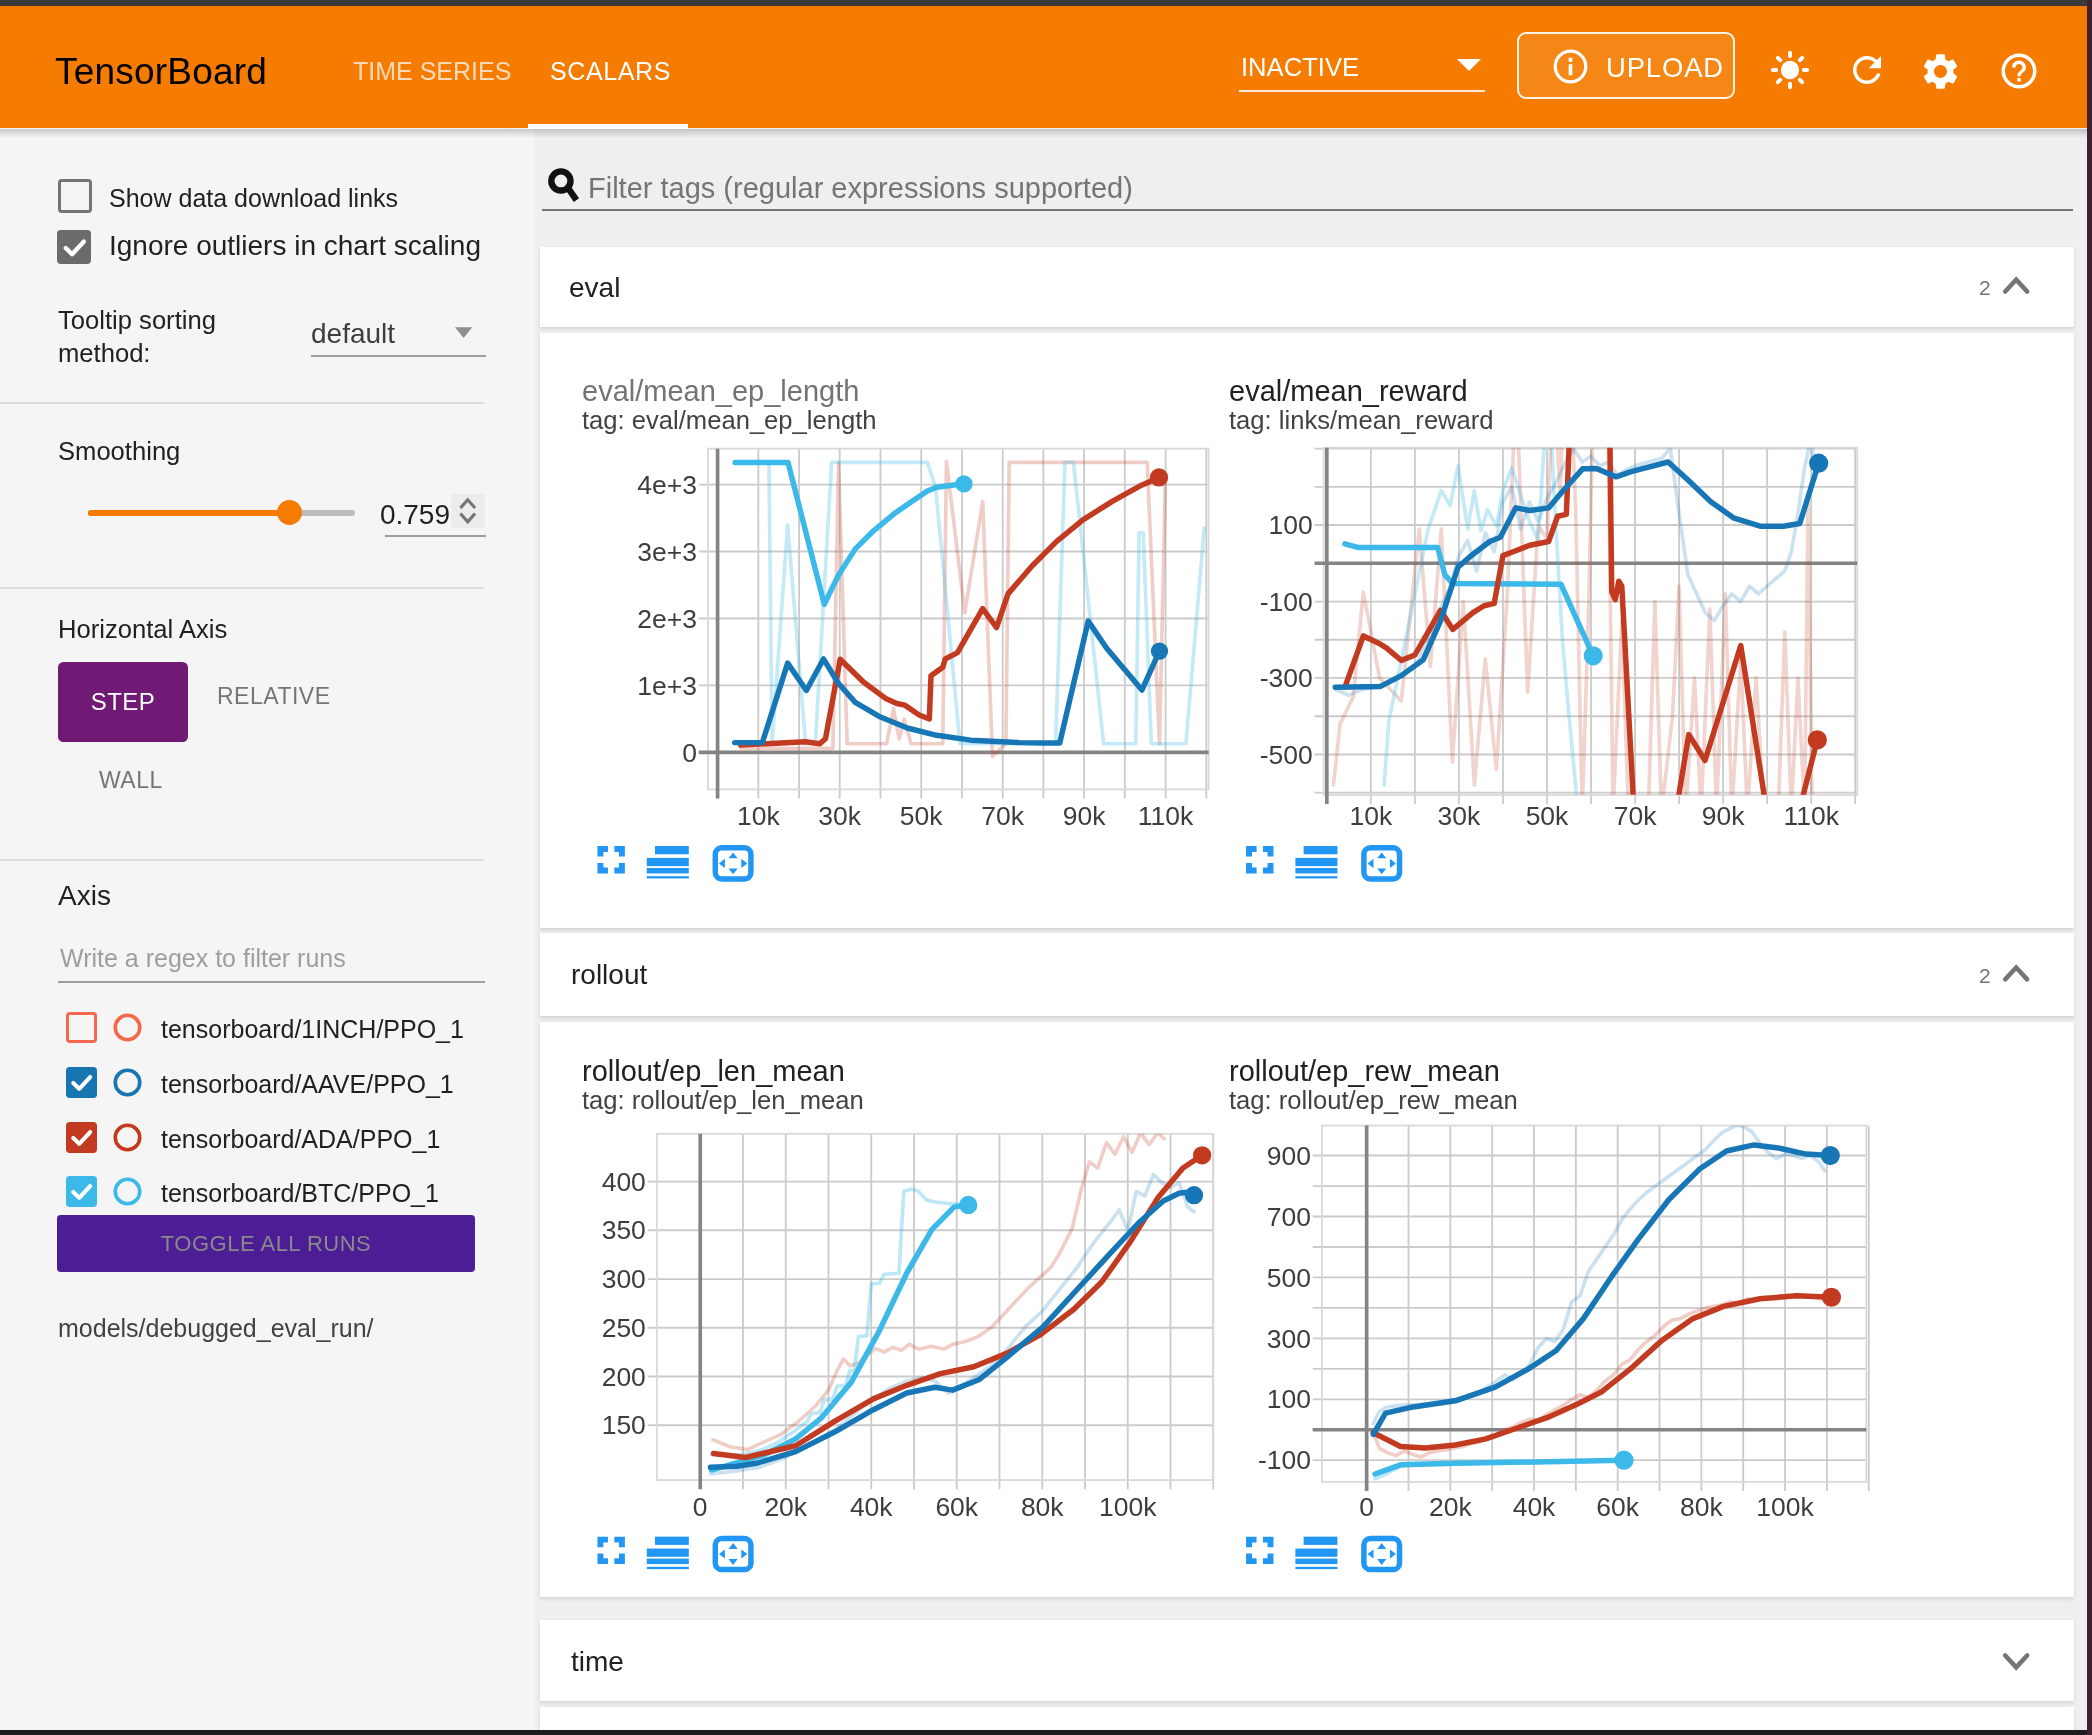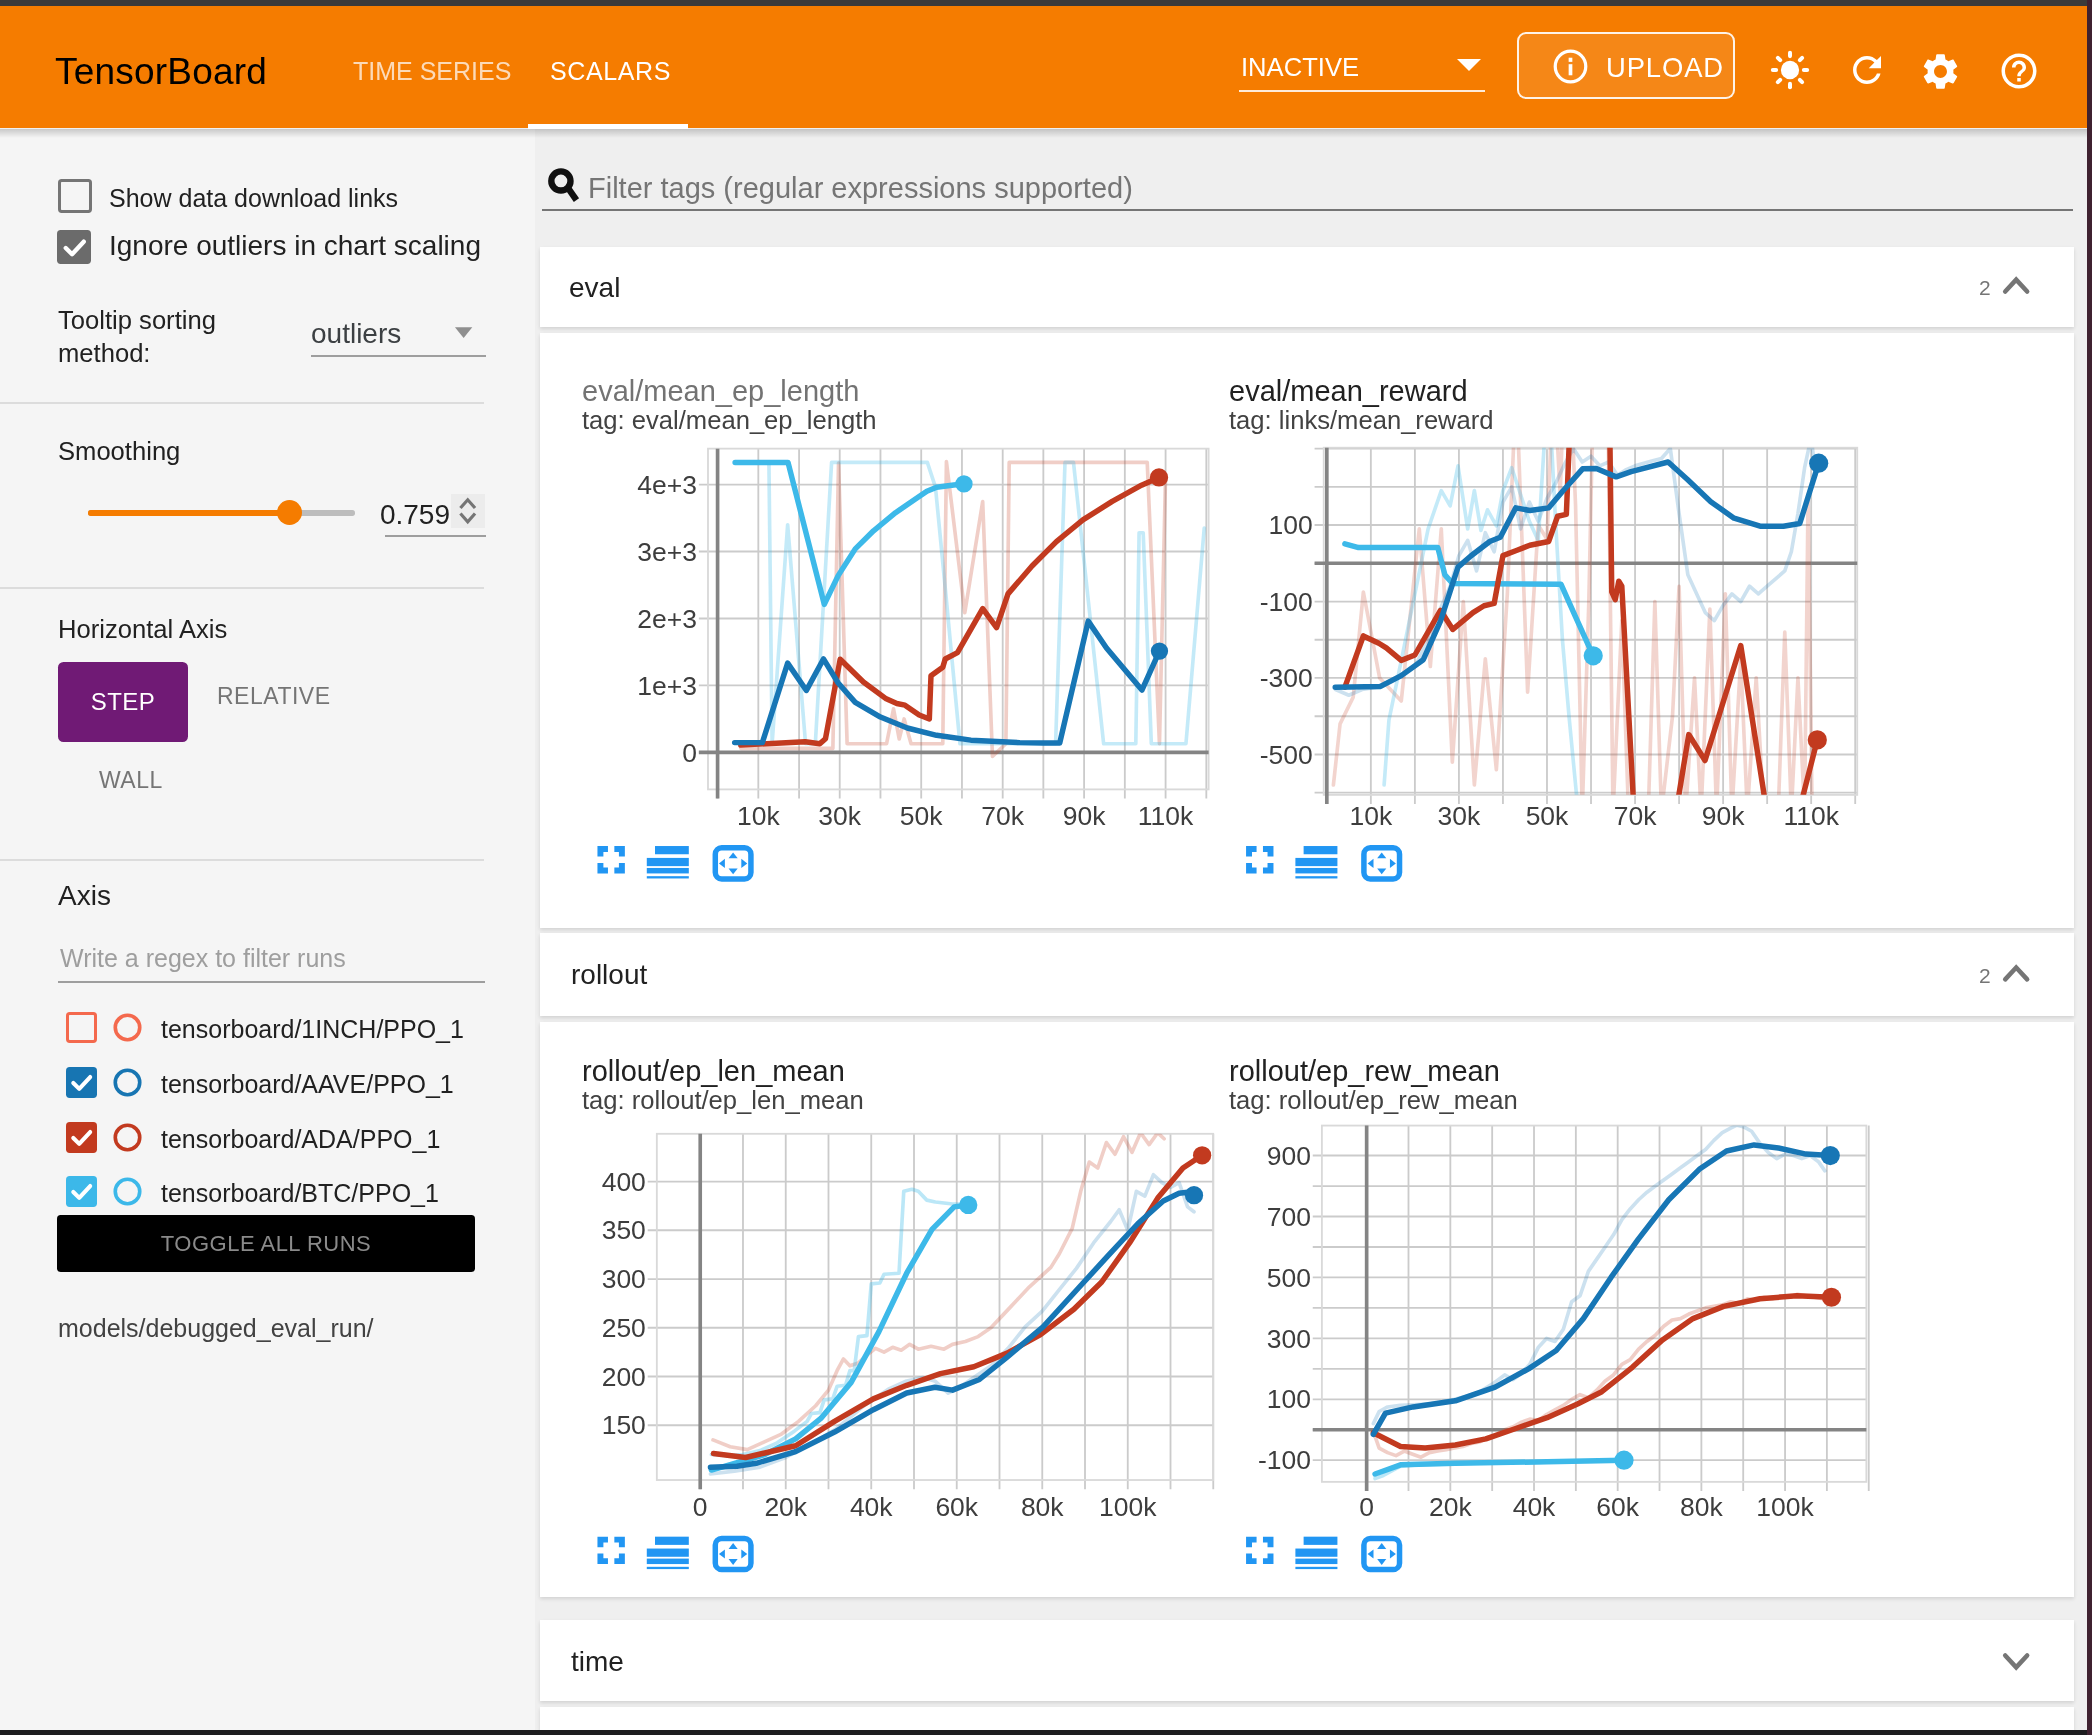--- a/index.html
+++ b/index.html
@@ -57,21 +57,21 @@
 
 <div class="abs" style="left:58px;top:179px;width:34px;height:34px;border:3.7px solid #757575;border-radius:3.7px"></div>
 <div class="abs" style="left:109px;top:184px;font-size:25px;color:#212121">Show data download links</div>
 <div class="abs" style="left:57px;top:230px;width:34px;height:34px;background:#6b6b6b;border-radius:3.7px"></div>
 <svg style="position:absolute;left:58px;top:231px" width="33" height="33" viewBox="0 0 34 34">
     <path d="M8 17.5 L14.5 24 L26.5 11" fill="none" stroke="#fff" stroke-width="4.5" stroke-linecap="round" stroke-linejoin="round"></path>
   </svg>
 <div class="abs" style="left:109px;top:230px;font-size:28px;color:#212121;white-space:nowrap">Ignore outliers in chart scaling</div>
 
 <div class="abs" style="left:58px;top:304px;font-size:25.6px;color:#212121;line-height:33px">Tooltip sorting<br>method:</div>
-<div class="abs" style="left:311px;top:318px;font-size:28px;color:#3c4043">outliers</div>
+<div class="abs" style="left:311px;top:318px;font-size:28px;color:#3c4043">default</div>
 <div class="abs" style="left:311px;top:355px;width:175px;height:1.8px;background:#9e9e9e"></div>
 
 <div class="abs" style="left:0;top:402px;width:484px;height:1.8px;background:#dcdcdc"></div>
 
 <div class="abs" style="left:58px;top:437px;font-size:25.6px;color:#212121">Smoothing</div>
 <div class="abs" style="left:88px;top:510px;width:267px;height:5.5px;background:#bdbdbd;border-radius:2.7px"></div>
 <div class="abs" style="left:88px;top:510px;width:202px;height:5.5px;background:#f57c00;border-radius:2.7px"></div>
 <div class="abs" style="left:277px;top:500px;width:25px;height:25px;background:#f57c00;border-radius:50%"></div>
 <div class="abs" style="left:311px;top:499px;width:139px;text-align:right;font-size:28px;color:#212121">0.759</div>
 <div class="abs" style="left:451px;top:494px;width:34px;height:34px;background:#ececec"></div>
@@ -116,21 +116,21 @@
 
 <div class="abs" style="left:66px;top:1176px;width:31px;height:31px;background:#3cb8e9;border-radius:3.7px"></div>
 <svg style="position:absolute;left:66px;top:1176px" width="31" height="31" viewBox="0 0 34 34">
     <path d="M8 17.5 L14.5 24 L26.5 11" fill="none" stroke="#fff" stroke-width="4.5" stroke-linecap="round" stroke-linejoin="round"></path>
   </svg>
 <svg class="abs" style="left:113px;top:1177px" width="29" height="29" viewBox="0 0 32 32">
     <circle cx="16" cy="16" r="13.5" fill="none" stroke="#3cb8e9" stroke-width="4"></circle>
   </svg>
 <div class="abs" style="left:161px;top:1179px;font-size:25px;color:#212121">tensorboard/BTC/PPO_1</div>
 
-<div class="abs" style="left:57px;top:1215px;width:418px;height:57px;background:#000000;border-radius:3.7px;color:#8a8a8a;font-size:22px;letter-spacing:0.5px;display:flex;align-items:center;justify-content:center">TOGGLE ALL RUNS</div>
+<div class="abs" style="left:57px;top:1215px;width:418px;height:57px;background:#4c1d95;border-radius:3.7px;color:#8a8a8a;font-size:22px;letter-spacing:0.5px;display:flex;align-items:center;justify-content:center">TOGGLE ALL RUNS</div>
 <div class="abs" style="left:58px;top:1314px;font-size:25px;color:#424242">models/debugged_eval_run/</div>
 
 <div class="abs" style="left:588px;top:172px;font-size:29px;color:#757575">Filter tags (regular expressions supported)</div>
 <div class="abs" style="left:542px;top:209px;width:1531px;height:1.8px;background:#757575"></div>
 
 <div class="card" style="left:540px;top:247px;width:1534px;height:80px"></div>
 <div class="card" style="left:540px;top:333px;width:1534px;height:595px"></div>
 <div class="abs" style="left:569px;top:272px;font-size:28px;color:#212121">eval</div>
 <div class="abs" style="left:1979px;top:276px;font-size:21px;color:#757575">2</div>
 

